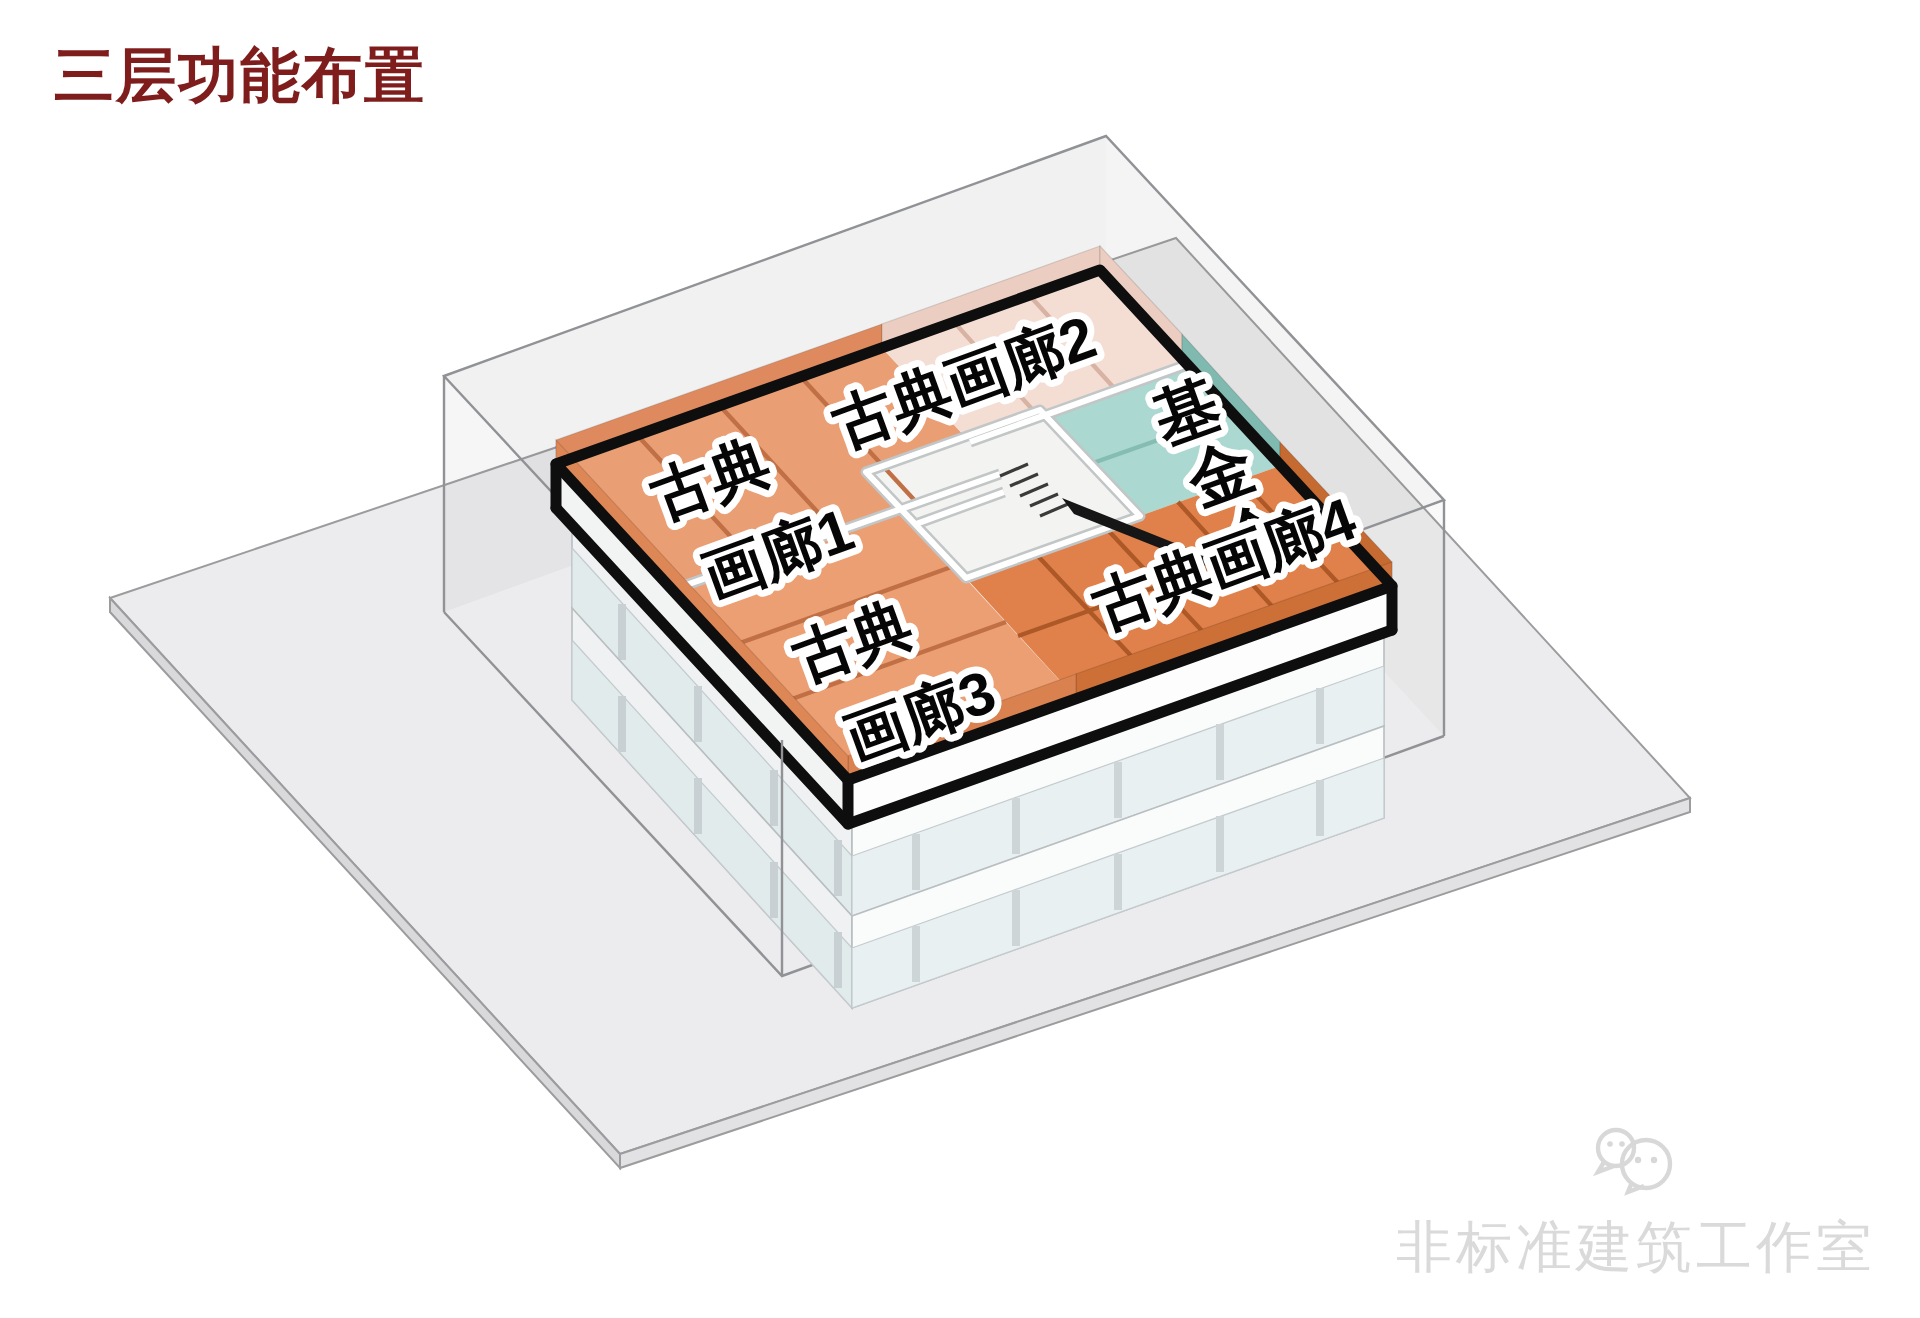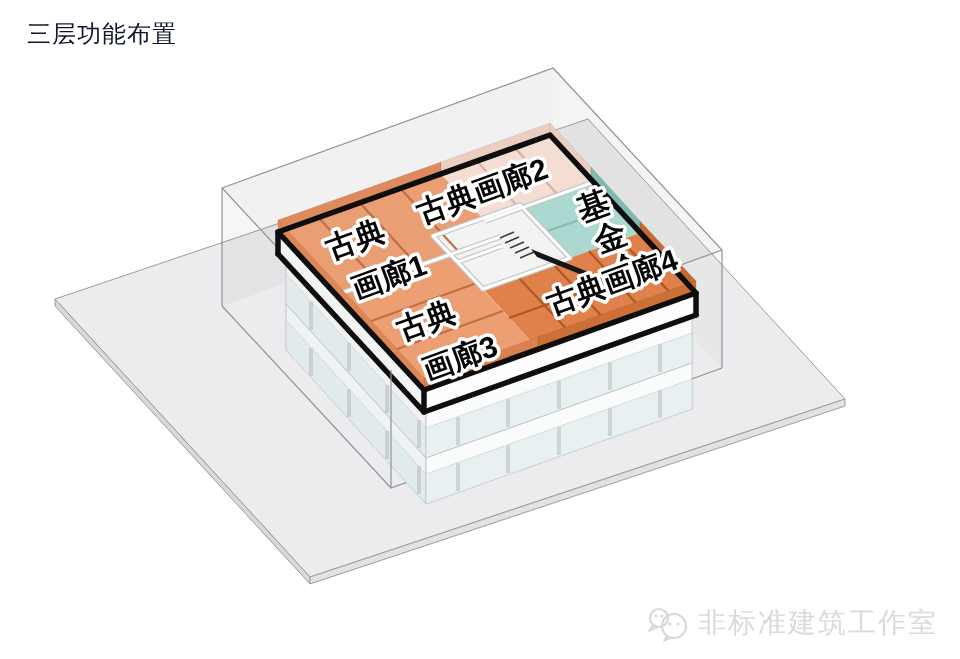--- a/index.html
+++ b/index.html
@@ -1,21 +1,21 @@
 <!DOCTYPE html>
 <html><head>
 <meta charset="utf-8">
 <style>
   html,body{margin:0;padding:0;background:#ffffff;}
   .page{position:relative;width:960px;height:659px;background:#ffffff;overflow:hidden;
         font-family:"Liberation Sans","DejaVu Sans",sans-serif;}
-  .page-title{position:absolute;left:27px;top:18px;font-size:24px;font-weight:normal;
-              color:#0f172a;letter-spacing:1px;}
+  .page-title{position:absolute;left:27px;top:18px;font-size:30px;font-weight:bold;
+              color:#7f1d1d;letter-spacing:1px;}
   .scene{position:absolute;left:0;top:0;}
-  .watermark{position:absolute;right:22px;bottom:16px;display:flex;align-items:center;gap:6px;}
+  .watermark{position:absolute;right:22px;bottom:16px;display:flex;align-items:center;gap:6px;flex-direction:column;}
   .watermark-text{font-size:28px;color:#dadada;letter-spacing:2px;
                   text-shadow:1px 1px 0 #ffffff;}
   svg text.room-label{font-family:"Liberation Sans","DejaVu Sans",sans-serif;
        font-weight:bold;fill:#060606;stroke:#ffffff;stroke-width:7px;
        paint-order:stroke;stroke-linejoin:round;text-anchor:middle;}
 </style>
 </head>
 <body>
 
 <div class="page">

